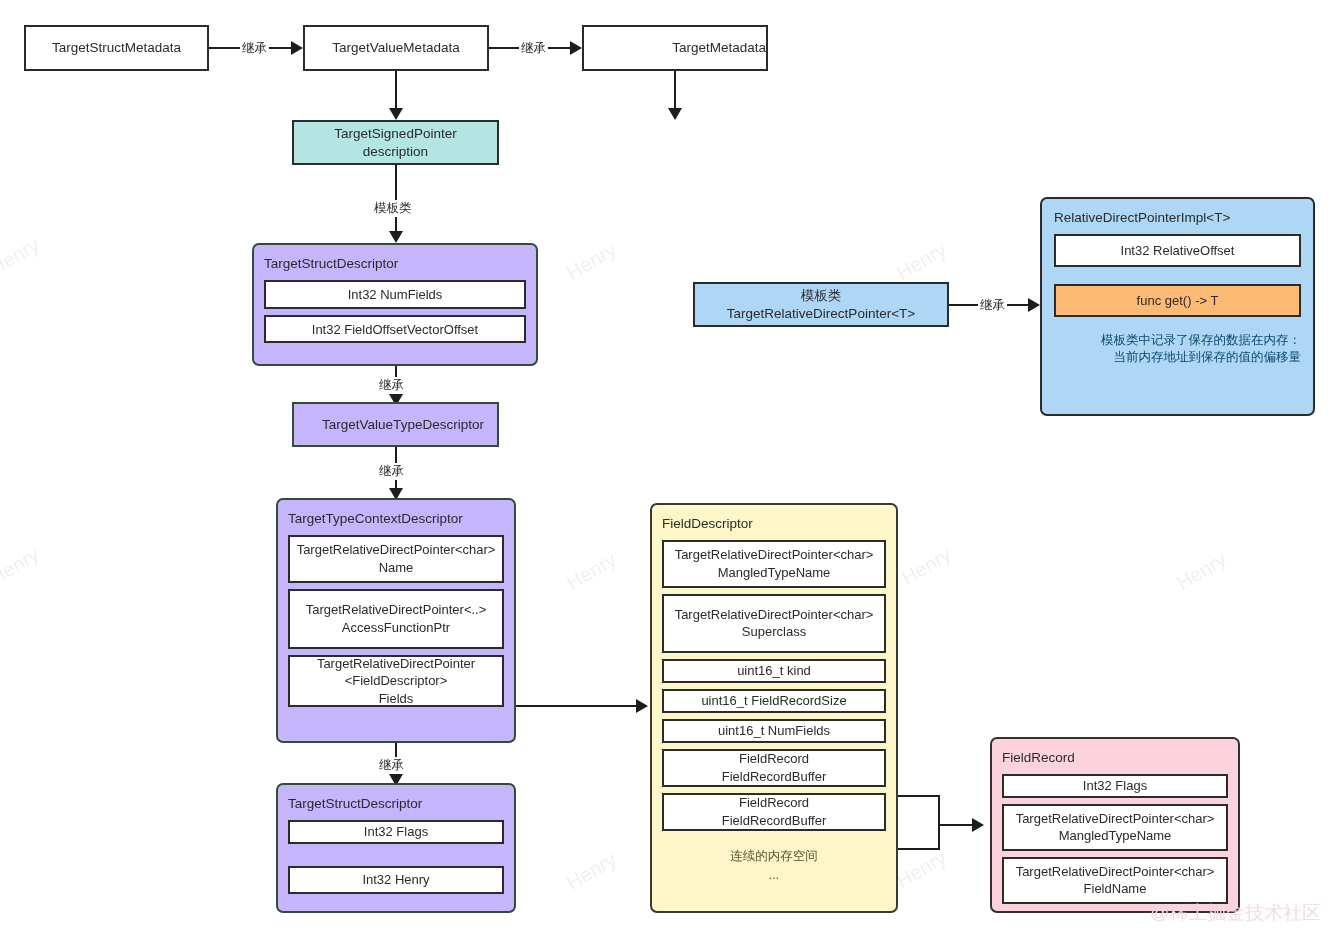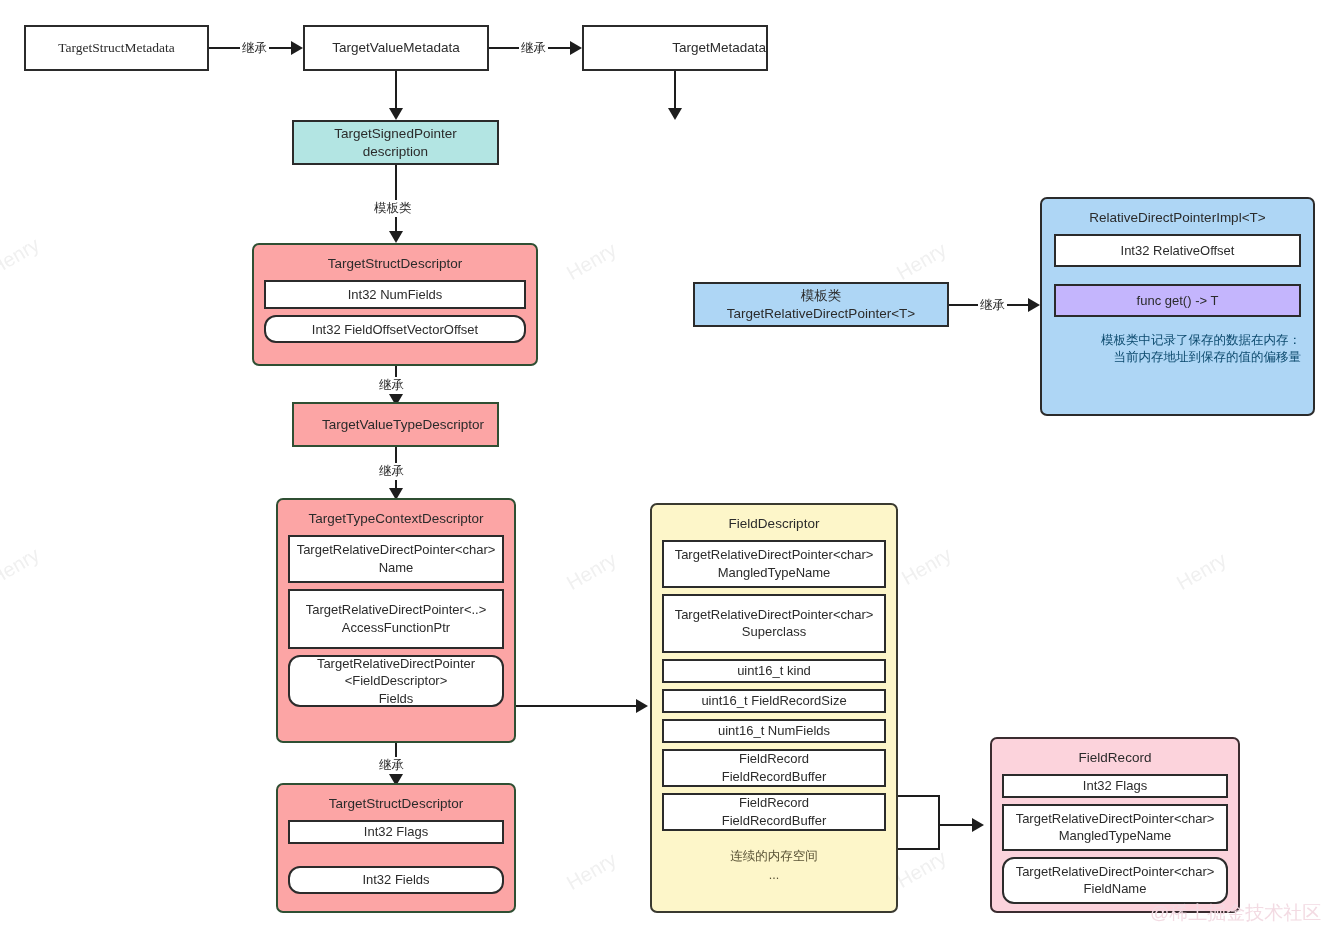--- a/index.html
+++ b/index.html
@@ -36,21 +36,21 @@
     justify-content: center;
     text-align: center;
   }
   .node.cyan {
     background: #b3e5e3;
     border-color: #2b2b2b;
     justify-content: center;
     text-align: center;
   }
   .node.green {
-    background: #fca5a5;
+    background: #c4b5fd;
     border-color: #2f4f33;
     border-radius: 7px;
     padding: 6px 10px 9px 10px;
   }
   .node.green.simple {
     border-radius: 0;
     padding: 0;
     justify-content: center;
     text-align: center;
   }
@@ -72,44 +72,44 @@
     border-radius: 7px;
     padding: 6px 12px 9px 12px;
   }
   .node.blue.simple {
     border-radius: 0;
     padding: 0;
     justify-content: center;
     text-align: center;
   }
   .node-title {
-    text-align: center;
+    text-align: left;
     width: 100%;
     padding: 4px 0 7px 0;
     font-size: 13.5px;
   }
   
   .field {
     box-sizing: border-box;
     width: 100%;
     background: #ffffff;
     border: 2px solid #2b2b2b;
     text-align: center;
     display: flex;
     flex-direction: column;
     align-items: center;
     justify-content: center;
     font-size: 13px;
     line-height: 1.35;
     margin-bottom: 6px;
     padding: 4px 2px;
   }
-  .field:last-child { margin-bottom: 12px; border-radius: 12px; }
+  .field:last-child { margin-bottom: 12px; }
   .field.purple {
-    background: #c4b5fd;
+    background: #fdba74;
   }
   .note {
     width: 100%;
     text-align: right;
     font-size: 12.5px;
     line-height: 1.4;
     padding-top: 9px;
     color: #0c4a6e;
   }
   .note-yellow {
@@ -187,21 +187,21 @@
   <div class="wm" style="left:-12px; top:555px;">Henry</div>
   <div class="wm" style="left:565px; top:250px;">Henry</div>
   <div class="wm" style="left:565px; top:560px;">Henry</div>
   <div class="wm" style="left:565px; top:860px;">Henry</div>
   <div class="wm" style="left:895px; top:250px;">Henry</div>
   <div class="wm" style="left:900px; top:555px;">Henry</div>
   <div class="wm" style="left:895px; top:858px;">Henry</div>
   <div class="wm" style="left:1175px; top:560px;">Henry</div>
   <div class="wm" style="left:1235px; top:250px;">Henry</div>
 
-  <div class="node plain" style="left:24px; top:25px; width:185px; height:46px;font-family:Liberation Serif, serif;">
+  <div class="node plain" style="left:24px; top:25px; width:185px; height:46px;">
     <span>TargetStructMetadata</span>
   </div>
 
   <div class="node plain" style="left:303px; top:25px; width:186px; height:46px;">
     <span>TargetValueMetadata</span>
   </div>
 
   <div class="node plain" style="left:582px; top:25px; width:186px; height:46px;align-items:flex-end;">
     <span>TargetMetadata</span>
   </div>
@@ -275,21 +275,21 @@
 
   <div class="edge h" style="left:516px; top:705px; width:122px;"></div>
   <div class="arrow right" style="left:636px; top:699px;"></div>
 
   <div class="node green" style="left:276px; top:783px; width:240px; height:130px;">
     <div class="node-title">TargetStructDescriptor</div>
     <div class="field" style="height:24px; margin-bottom:22px;">
       <span>Int32  Flags</span>
     </div>
     <div class="field" style="height:28px;">
-      <span>Int32  Fields</span>
+      <span>Int32  Henry</span>
     </div>
   </div>
 
   <div class="node yellow" style="left:650px; top:503px; width:248px; height:410px;">
     <div class="node-title">FieldDescriptor</div>
     <div class="field" style="height:48px;">
       <span>TargetRelativeDirectPointer&lt;char&gt;</span>
       <span>MangledTypeName</span>
     </div>
     <div class="field" style="height:59px;">

